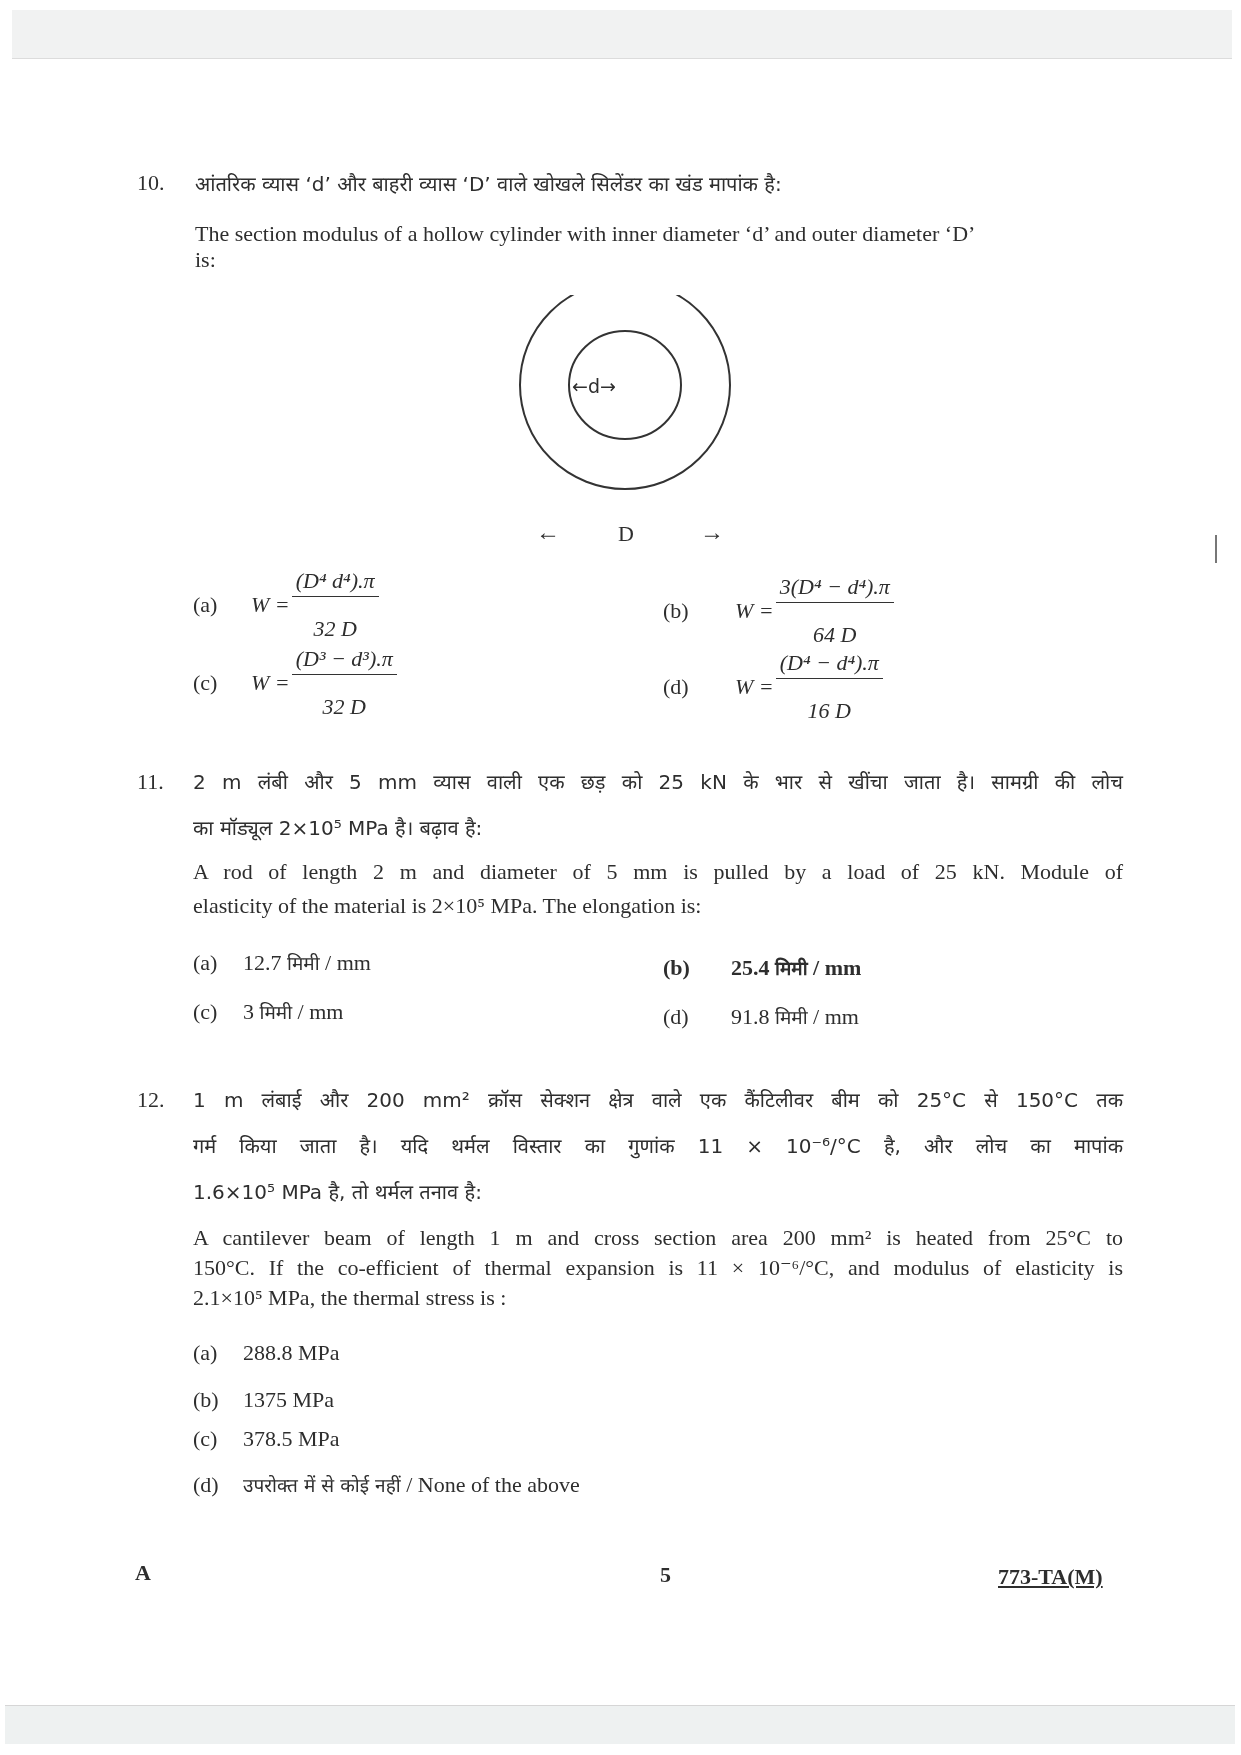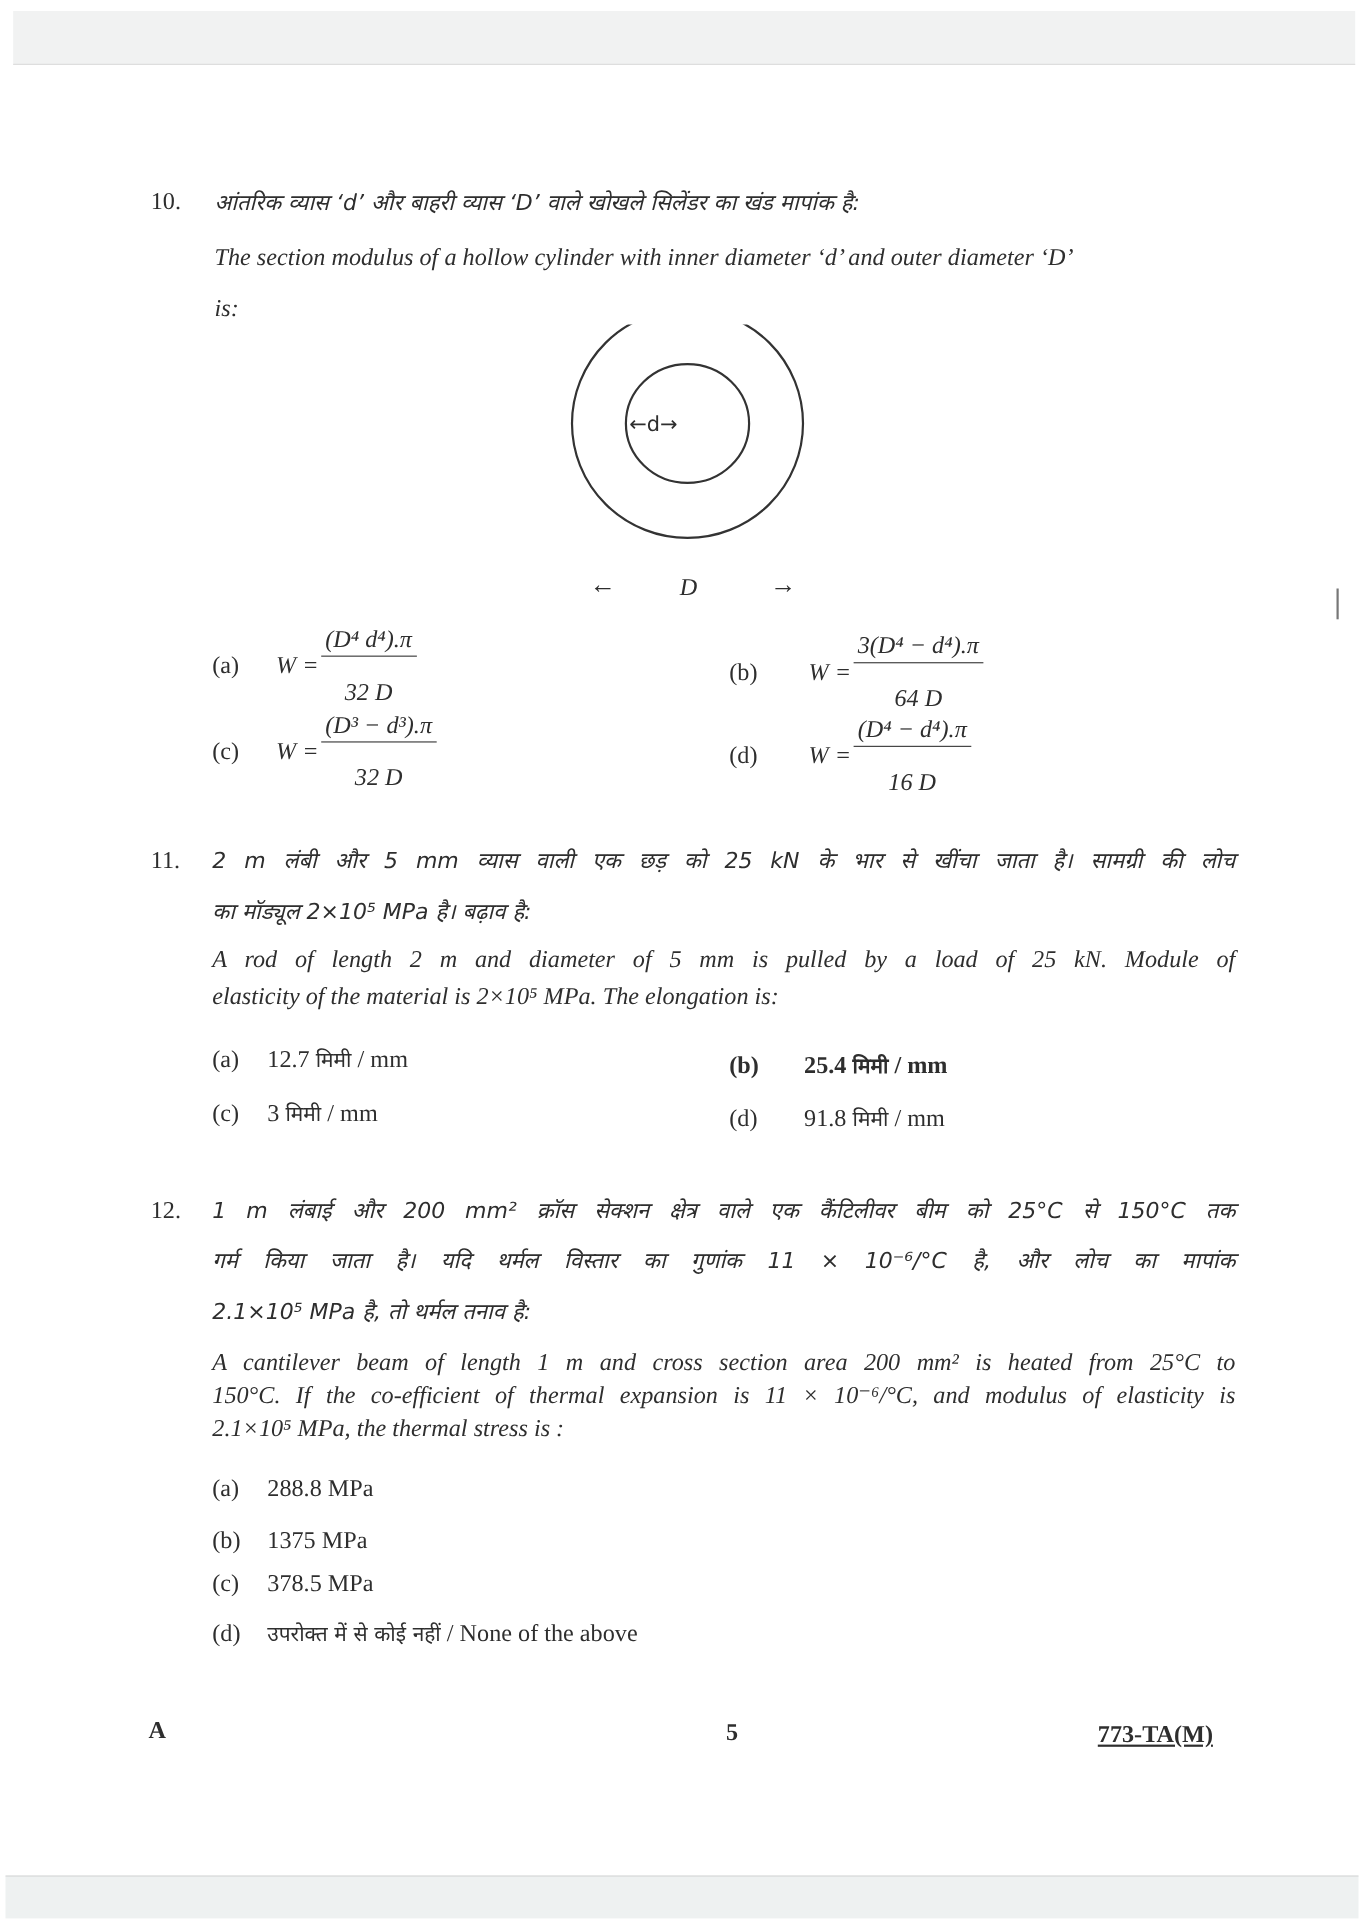--- a/index.html
+++ b/index.html
@@ -13,21 +13,21 @@
     position: absolute; left: 12px; top: 10px; width: 1220px; height: 48px;
     background: #f1f2f2; border-bottom: 1px solid #dcdcdc;
   }
   .scan-bottom {
     position: absolute; left: 5px; top: 1705px; width: 1230px; height: 38px;
     background: #eef1f1; border-top: 1px solid #d6d6d6;
   }
   .margin-mark {
     position: absolute; left: 1215px; top: 535px; width: 2px; height: 28px; background: #777;
   }
-  .txt { position: absolute; font-size: 21px; line-height: 32px; white-space: nowrap; font-style: italic; }
+  .txt { position: absolute; font-size: 21px; line-height: 32px; white-space: nowrap; }
   .qnum { position: absolute; font-size: 21px; }
   .hi { font-family: "DejaVu Sans", "Liberation Sans", sans-serif; font-size: 20px; }
   .en { font-family: "Liberation Serif", "DejaVu Serif", serif; font-size: 22px; }
   .justify { white-space: normal; text-align: justify; text-align-last: justify; }
   .opt { position: absolute; font-family: "Liberation Serif", serif; font-size: 22px; white-space: nowrap; }
   .opt .lbl { display: inline-block; width: 50px; }
   .opt .val .hi { font-size: 19px; }
 
   
   .formula { position: absolute; display: flex; align-items: center; font-family: "Liberation Serif", serif; font-style: italic; font-size: 22px; }
@@ -42,21 +42,21 @@
 </head>
 <body>
 
 <div class="scan-top"></div>
 <div class="margin-mark"></div>
 
 <div>
   <div class="qnum en" style="left:137px; top:170px;">10.</div>
   <div class="txt hi" style="left:195px; top:168px;">आंतरिक व्यास ‘d’ और बाहरी व्यास ‘D’ वाले खोखले सिलेंडर का खंड मापांक है:</div>
   <div class="txt en" style="left:195px; top:218px;">The section modulus of a hollow cylinder with inner diameter ‘d’ and outer diameter ‘D’</div>
-  <div class="txt en" style="left:195px; top:264px;">is:</div>
+  <div class="txt en" style="left:195px; top:244px;">is:</div>
 
   <div class="diagram">
     <svg width="250" height="250" viewBox="0 0 250 250">
       <ellipse cx="115" cy="90" rx="105" ry="104" fill="none" stroke="#333" stroke-width="2"></ellipse>
       <ellipse cx="115" cy="90" rx="56" ry="54" fill="none" stroke="#333" stroke-width="2"></ellipse>
     </svg>
     <div style="position:absolute; left:62px; top:80px; font-family:'DejaVu Sans',sans-serif; font-size:19px;">←d→</div>
   </div>
   <div class="txt en" style="left:536px; top:516px; font-size:24px;">←</div>
   <div class="txt en" style="left:618px; top:518px;">D</div>
@@ -114,21 +114,21 @@
   </div>
   <div class="opt" style="left:663px; top:1004px;">
     <span class="lbl" style="width:68px">(d)</span><span class="val"><span>91.8</span> <span class="hi">मिमी</span><span> / mm</span></span>
   </div>
 </div>
 
 <div>
   <div class="qnum en" style="left:137px; top:1087px;">12.</div>
   <div class="txt hi justify" style="left:193px; top:1084px; width:930px;">1 m लंबाई और 200 mm² क्रॉस सेक्शन क्षेत्र वाले एक कैंटिलीवर बीम को 25°C से 150°C तक</div>
   <div class="txt hi justify" style="left:193px; top:1130px; width:930px;">गर्म किया जाता है। यदि थर्मल विस्तार का गुणांक 11 × 10⁻⁶/°C है, और लोच का मापांक</div>
-  <div class="txt hi" style="left:193px; top:1176px;">2.1×10⁵  MPa है, तो थर्मल तनाव है:</div>
+  <div class="txt hi" style="left:193px; top:1176px;">1.6×10⁵  MPa है, तो थर्मल तनाव है:</div>
   <div class="txt en justify" style="left:193px; top:1222px; width:930px;">A cantilever beam of length 1 m and cross section area 200 mm² is heated from 25°C to</div>
   <div class="txt en justify" style="left:193px; top:1252px; width:930px;">150°C. If the co-efficient of thermal expansion is 11 × 10⁻⁶/°C, and modulus of elasticity is</div>
   <div class="txt en" style="left:193px; top:1282px;">2.1×10⁵  MPa, the thermal stress is :</div>
 
   <div class="opt" style="left:193px; top:1340px;">
     <span class="lbl">(a)</span><span class="val">288.8 MPa</span>
   </div>
   <div class="opt" style="left:193px; top:1387px;">
     <span class="lbl">(b)</span><span class="val">1375 MPa</span>
   </div>

